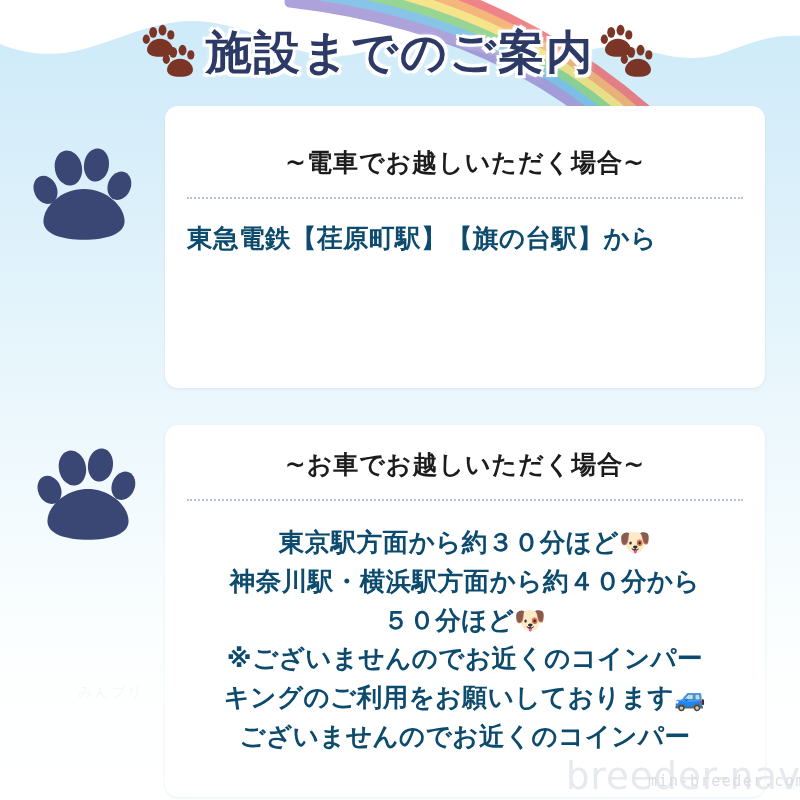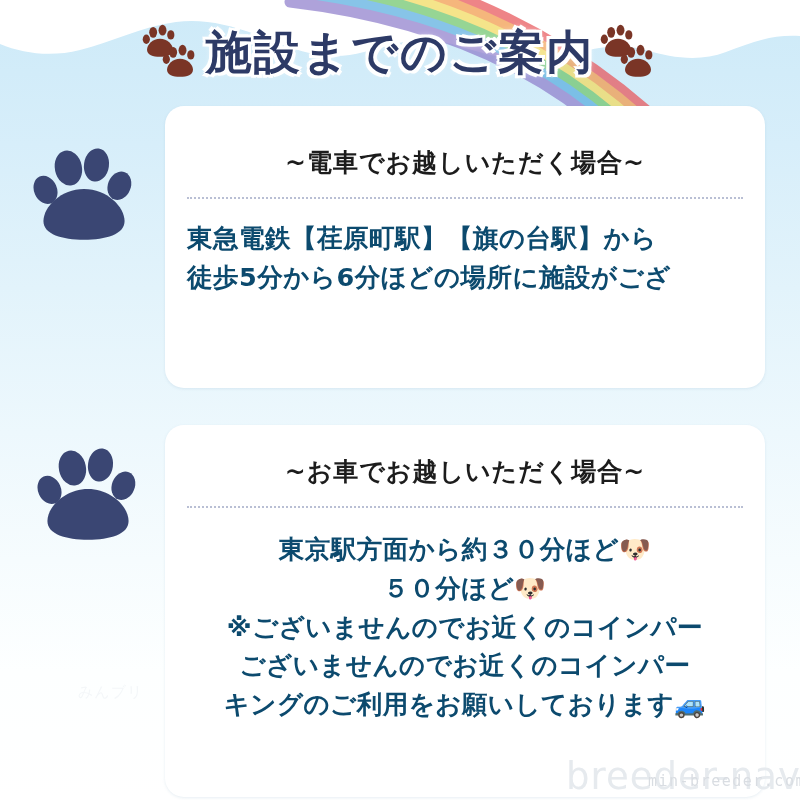--- a/index.html
+++ b/index.html
@@ -91,21 +91,21 @@
     width: 104px;
     height: 104px;
   }
   .side-paw-1 { left: 32px; top: 140px; }
   .side-paw-2 { left: 36px; top: 440px; }
 
   
   .card {
     position: absolute;
     background: #ffffff;
-    border-radius: 19px;
+    border-radius: 13px;
     box-shadow: 0 1px 3px rgba(120,160,190,0.18);
   }
   .card-train {
     left: 165px;
     top: 106px;
     width: 600px;
     height: 282px;
   }
   .card-car {
     left: 165px;
@@ -117,21 +117,21 @@
   .card-heading {
     margin: 0;
     padding: 44px 0 0 0;
     text-align: center;
     font-size: 25px;
     font-weight: bold;
     color: #1c1c1c;
     letter-spacing: 1px;
     line-height: 1;
   }
-  .card-car .card-heading { padding-top: 34px; }
+  .card-car .card-heading { padding-top: 27px; }
 
   .divider {
     margin: 22px 22px 0 22px;
     height: 0;
     border-top: 2px dotted #b9bfd4;
   }
 
   .card-body {
     margin: 0;
     padding: 20px 22px 0 22px;
@@ -261,33 +261,33 @@
       <ellipse cx="13" cy="48" rx="11" ry="14" transform="rotate(-24 13 48)"></ellipse>
       <path d="M50,47 C72,47 89,64 89,78 C89,91 71,96 50,96 C29,96 11,91 11,78 C11,64 28,47 50,47 Z"></path>
     </g>
   </svg>
 
   <section class="card card-train">
     <h2 class="card-heading">~電車でお越しいただく場合~</h2>
     <div class="divider"></div>
     <div class="card-body">
       <div class="line">東急電鉄【荏原町駅】【旗の台駅】から</div>
-      <div class="line">徒歩5分から6分ほどの場所に施設がござ</div>
     </div>
   </section>
 
   <section class="card card-car">
     <h2 class="card-heading">~お車でお越しいただく場合~</h2>
     <div class="divider"></div>
     <div class="card-body">
       <div class="line">東京駅方面から約３０分ほど🐶</div>
+      <div class="line">神奈川駅・横浜駅方面から約４０分から</div>
       <div class="line">５０分ほど🐶</div>
       <div class="line">※ございませんのでお近くのコインパー</div>
+      <div class="line">キングのご利用をお願いしております🚙</div>
       <div class="line">ございませんのでお近くのコインパー</div>
-      <div class="line">キングのご利用をお願いしております🚙</div>
     </div>
   </section>
 
   <div class="wm-faint">みんブリ</div>
   <div class="wm-breeder-navi">breeder-navi</div>
   <div class="wm-min-breeder">min-breeder.com</div>
 
 </div>
 
 </body></html>

